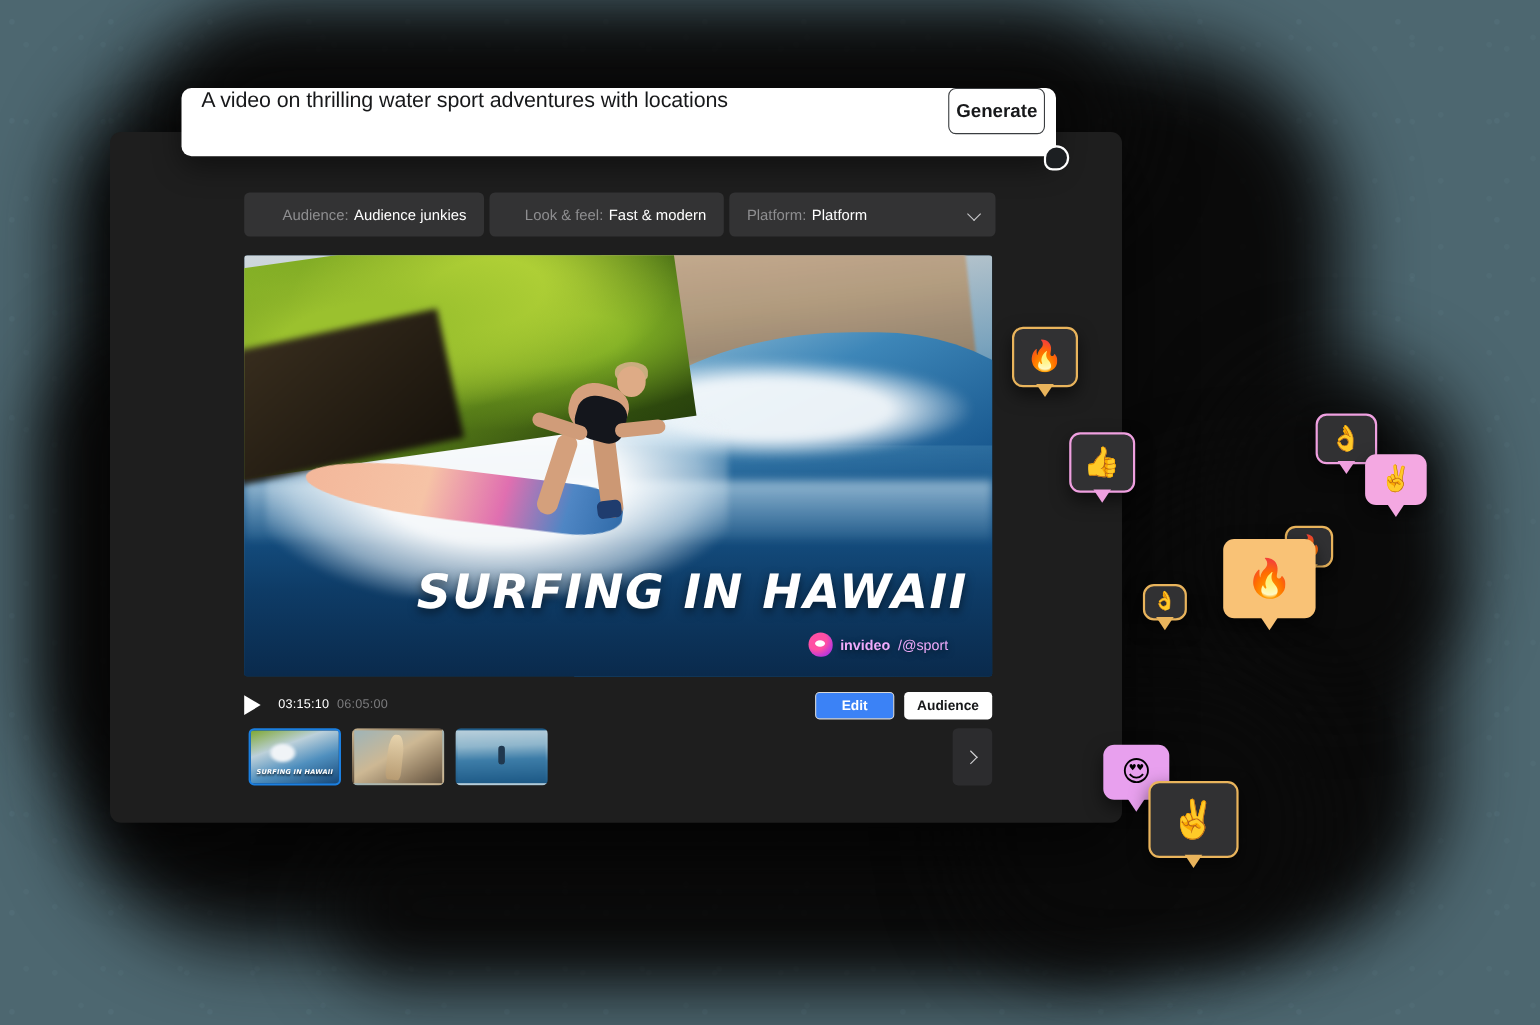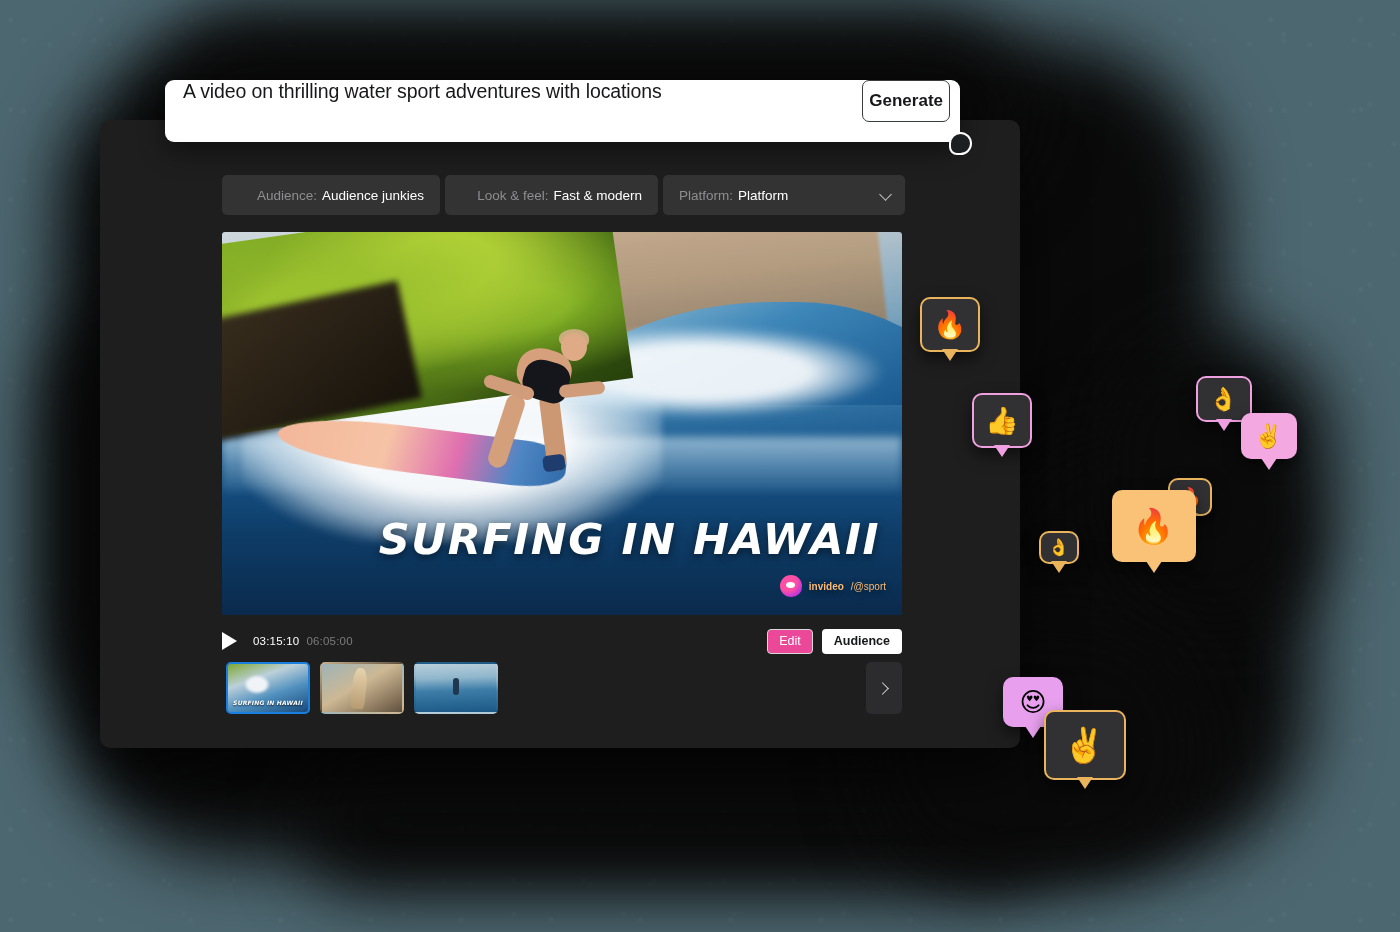--- a/index.html
+++ b/index.html
@@ -188,23 +188,23 @@
 
   .video-title {
     position: absolute; left: 0; right: 22px; top: 282px;
     text-align: right;
     font-family: "DejaVu Sans", sans-serif;
     font-weight: 700; font-style: italic;
     font-size: 43px; letter-spacing: 1.5px; color: #fff;
     text-shadow: 0 3px 9px rgba(0,0,0,.5);
   }
   .video-brand {
-    position: absolute; right: 16px; top: 343px;
+    position: absolute; right: 40px; top: 343px;
     display: flex; align-items: center; gap: 7px;
-    font-size: 10px; color: #fdba74;
+    font-size: 13px; color: #f0abfc;
     text-shadow: 0 2px 6px rgba(0,0,0,.5);
   }
   .brand-logo {
     width: 22px; height: 22px; border-radius: 50% 50% 46% 50%;
     background: radial-gradient(circle at 35% 32%, #ff4fa3 0 42%, #c43ad4 70%, #8b2fd0 100%);
     position: relative;
   }
   .brand-logo::after {
     content: ""; position: absolute; left: 6px; top: 7px;
     width: 9px; height: 6px; background: #fff; border-radius: 50%;
@@ -219,23 +219,23 @@
   }
   .play-icon {
     width: 0; height: 0; border-left: 15px solid #fff;
     border-top: 9px solid transparent; border-bottom: 9px solid transparent;
     cursor: pointer; margin-right: 16px;
   }
   .time-cur { font-size: 11.5px; color: #fff; font-weight: 400; letter-spacing: .2px; }
   .time-tot { font-size: 11.5px; color: #7b7b7d; margin-left: 7px; letter-spacing: .2px; }
   .ctrl-right { margin-left: auto; display: flex; gap: 9px; }
   .btn-edit {
-    height: 25px; padding: 0 11px; background: #ec4899; color: #fff;
+    height: 25px; padding: 0 23px; background: #3b82f6; color: #fff;
     border: 1.2px solid #d8d8d8; border-radius: 4px;
-    font-size: 12.5px; font-weight: 400; cursor: pointer;
+    font-size: 12.5px; font-weight: 700; cursor: pointer;
     font-family: "Liberation Sans", sans-serif;
   }
   .btn-publish {
     height: 25px; padding: 0 12px; background: #fff; color: #17181a;
     border: none; border-radius: 4px;
     font-size: 12.5px; font-weight: 600; cursor: pointer;
     font-family: "Liberation Sans", sans-serif;
   }
 
   

